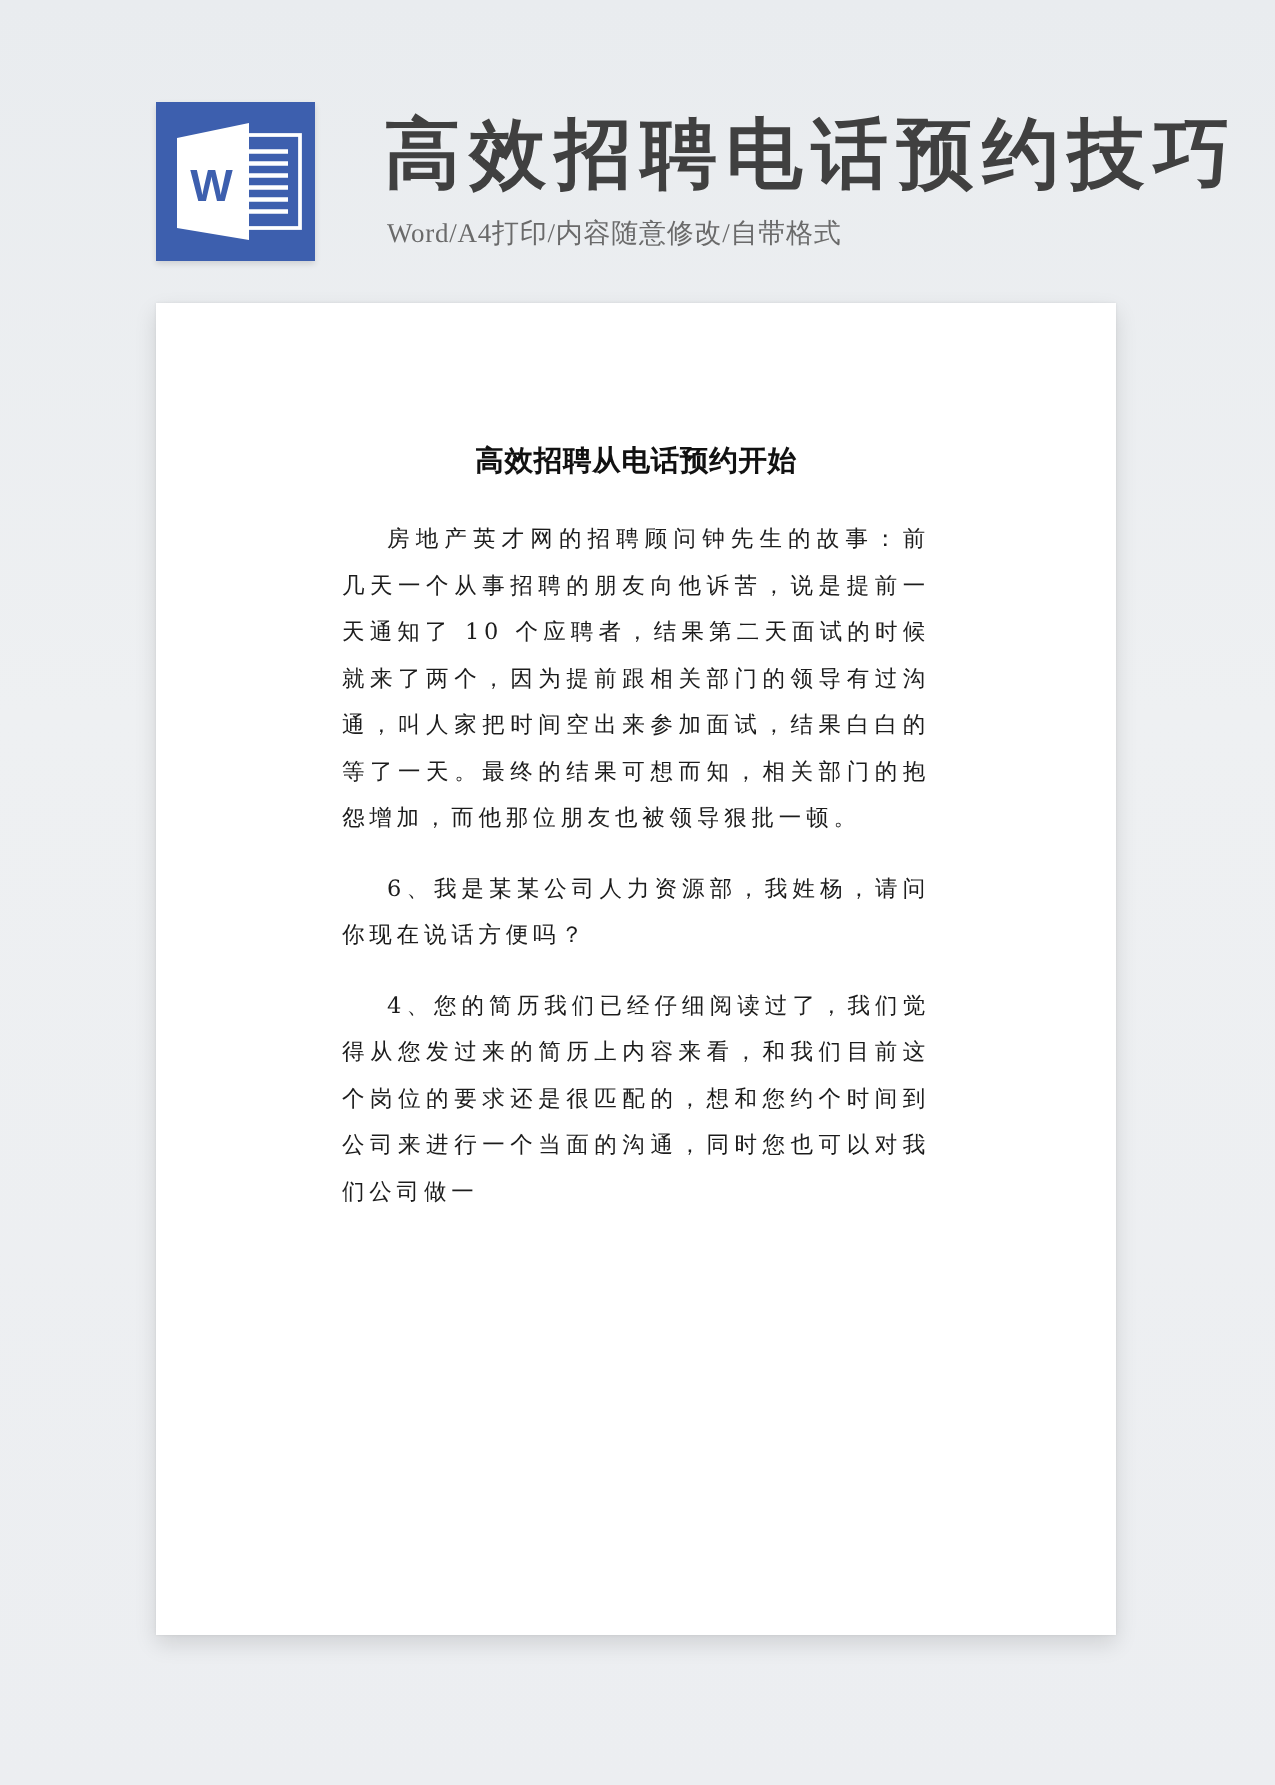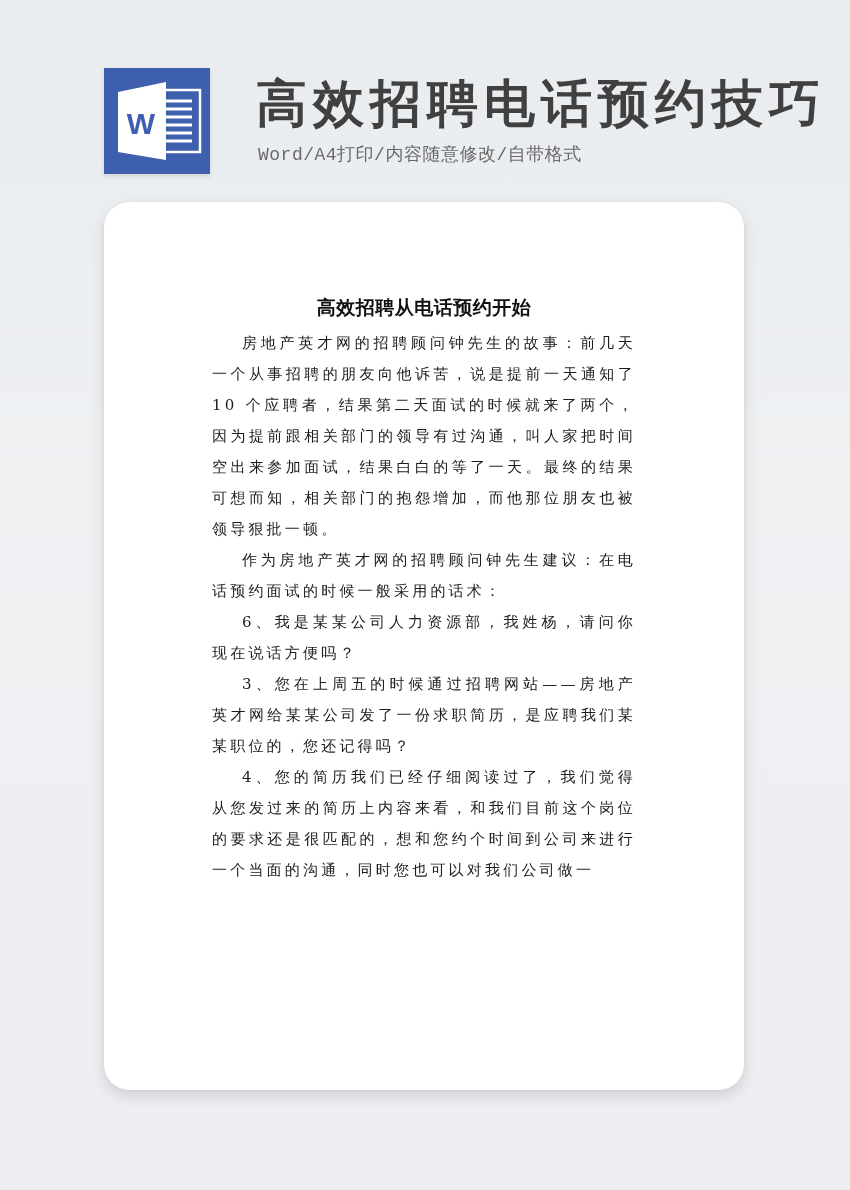--- a/index.html
+++ b/index.html
@@ -13,40 +13,39 @@
     background: #3d5fae; box-shadow: 0 2px 4px rgba(0,0,0,0.12);
   }
   .word-icon svg { display: block; }
   .title {
     position: absolute; left: 256px; top: 74px;
     font-size: 51px; line-height: 60px; color: #404040; letter-spacing: 6px;
     font-weight: bold; white-space: nowrap;
   }
   .subtitle {
     position: absolute; left: 258px; top: 143px;
-    font-family: Liberation Mono, monospace;
+    font-family: Liberation Serif, serif;
     font-size: 18px; line-height: 24px; color: #6a6a6a; letter-spacing: 0.5px; white-space: nowrap;
   }
   .page {
     position: absolute; left: 104px; top: 202px; width: 640px; height: 888px;
     background: #ffffff;
     box-shadow: 0 6px 14px rgba(0,0,0,0.12), 0 0 2px rgba(0,0,0,0.08);
-    border-radius: 25px;
   }
   .doc-title {
     position: absolute; left: 0; top: 92px; width: 100%; text-align: center;
     font-size: 19px; line-height: 26px; color: #111; font-weight: bold; letter-spacing: 0.5px;
   }
   .doc-body {
     position: absolute; left: 108px; top: 126px; width: 424px;
     font-family: "DejaVu Serif", "Liberation Serif", serif;
     font-size: 15px; line-height: 31px; color: #1c1c1c;
     letter-spacing: 3.2px;
   }
-  .doc-body p { margin: 0; text-align: justify; text-indent: 2em; }
+  .doc-body p { margin: 16px; text-align: justify; text-indent: 2em; }
   .doc-body p.item { text-indent: 2em; }
 </style>
 </head>
 <body>
 
 <div class="word-icon">
   <svg width="106" height="106" viewBox="0 0 106 106">
     <rect x="42" y="22" width="54" height="62" fill="none" stroke="#ffffff" stroke-width="2.5"></rect>
     <g stroke="#ffffff" stroke-width="3">
       <line x1="62" y1="33" x2="88" y2="33"></line>
@@ -61,18 +60,16 @@
   </svg>
 </div>
 
 <div class="title">高效招聘电话预约技巧</div>
 <div class="subtitle">Word/A4打印/内容随意修改/自带格式</div>
 
 <div class="page">
   <div class="doc-title">高效招聘从电话预约开始</div>
   <div class="doc-body">
     <p>房地产英才网的招聘顾问钟先生的故事：前几天一个从事招聘的朋友向他诉苦，说是提前一天通知了 10 个应聘者，结果第二天面试的时候就来了两个，因为提前跟相关部门的领导有过沟通，叫人家把时间空出来参加面试，结果白白的等了一天。最终的结果可想而知，相关部门的抱怨增加，而他那位朋友也被领导狠批一顿。</p>
-    <p>作为房地产英才网的招聘顾问钟先生建议：在电话预约面试的时候一般采用的话术：</p>
     <p class="item">6、我是某某公司人力资源部，我姓杨，请问你现在说话方便吗？</p>
-    <p class="item">3、您在上周五的时候通过招聘网站——房地产英才网给某某公司发了一份求职简历，是应聘我们某某职位的，您还记得吗？</p>
     <p class="item">4、您的简历我们已经仔细阅读过了，我们觉得从您发过来的简历上内容来看，和我们目前这个岗位的要求还是很匹配的，想和您约个时间到公司来进行一个当面的沟通，同时您也可以对我们公司做一</p>
   </div>
 </div>
 
 </body></html>

